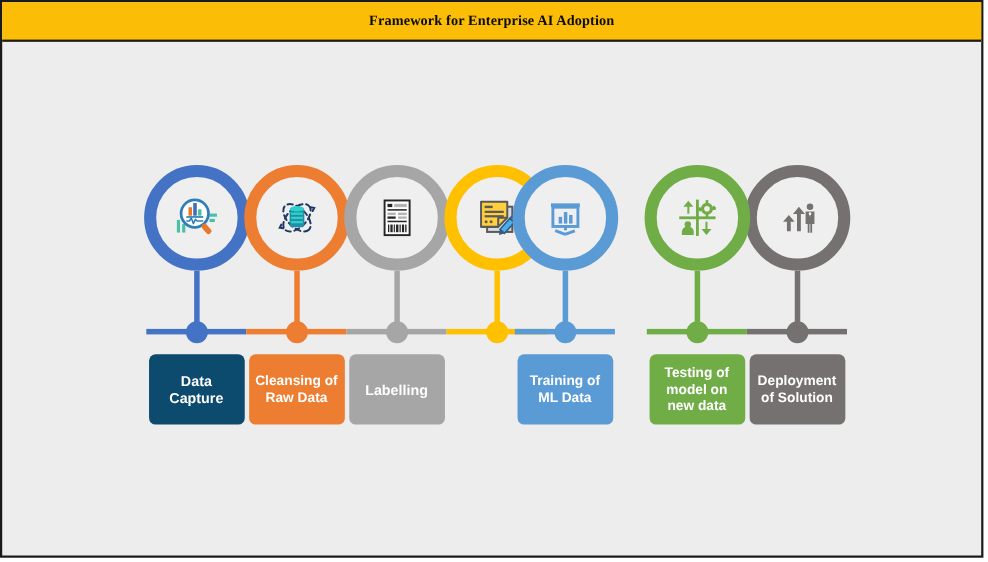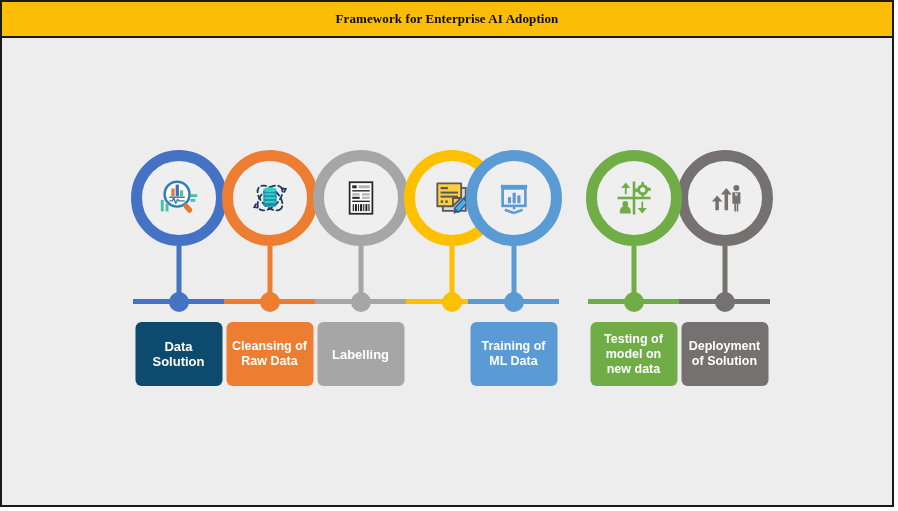--- a/index.html
+++ b/index.html
@@ -138,21 +138,21 @@
             <rect x="30" y="29" width="5.5" height="11" rx="2.4" fill="#E8792B" transform="rotate(-41 33 34)"></rect>
           </svg>
         </div>
       </div>
       <div class="stem" style="background:#4472C4;"></div>
       <div class="track" style="background:#4472C4;"></div>
       <div class="node" style="background:#4472C4;"></div>
       <div class="label-box" style="background:#0c4a6e;">
         <div class="label-text">
           <span>Data</span><br>
-          <span>Solution</span>
+          <span>Capture</span>
         </div>
       </div>
     </div>
 
     <div class="stage" style="left:222px;">
       <div class="ring-wrap">
         <div class="ring" style="border-color:#ED7D31;"></div>
         <div class="icon-holder">
           <svg width="46" height="46" viewBox="0 0 48 48">
             <g fill="none" stroke="#1F3864" stroke-width="1.9" stroke-linecap="round">

